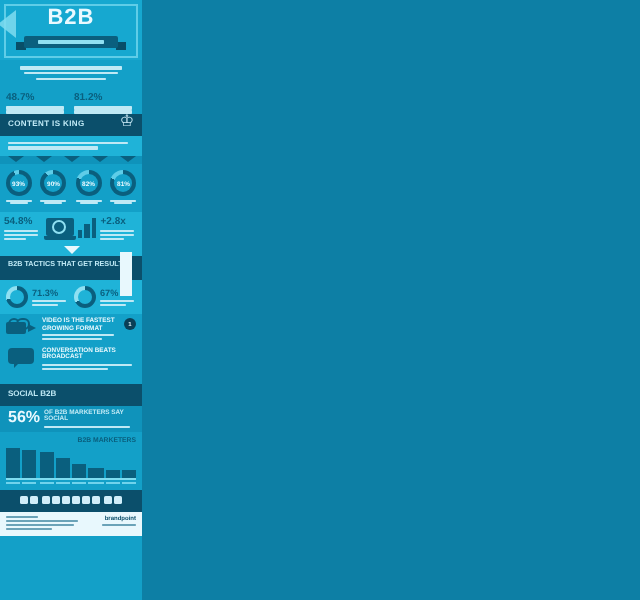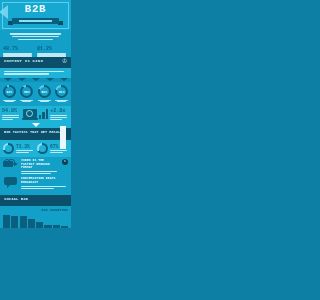--- a/index.html
+++ b/index.html
@@ -1,20 +1,20 @@
 <!DOCTYPE html>
 <html><head>
 <meta charset="utf-8">
 <style>
   html,body{margin:0;padding:0;background:#0d7fa5;}
   body{width:71px;height:300px;overflow:hidden;
        font-family:"Liberation Sans",sans-serif;
        -webkit-font-smoothing:none;}
-  .page{position:relative;width:71px;height:228px;overflow:hidden;
-        background:#13a0c8;font-family:Liberation Mono, monospace;}
+  .page{position:relative;width:71px;height:300px;overflow:hidden;
+        background:#13a0c8;}
 
   
   .tx{display:block;background:#bfe9f5;border-radius:.4px;}
 
   
   .hdr{position:relative;height:30px;background:#16a8d0;overflow:hidden;}
   .hdr .frame{position:absolute;left:2px;top:1.5px;right:2px;bottom:1.5px;
               border:.7px solid #5fcde8;}
   .ray{position:absolute;width:0;height:0;border-style:solid;opacity:.85;}
   .ray.l{left:-1px;top:5px;border-width:7px 9px 7px 0;
@@ -408,20 +408,27 @@
     </div>
   </div>
 
   <div class="sband">
     <div class="ttl">SOCIAL B2B</div>
     <div class="duo">
       <span class="person"><span class="h"></span><span class="b"></span></span>
       <span class="person"><span class="h"></span><span class="b"></span></span>
     </div>
   </div>
+  <div class="r56">
+    <div class="big">56%</div>
+    <div class="tl">
+      <div class="a">OF B2B MARKETERS SAY SOCIAL</div>
+      <span class="tx"></span>
+    </div>
+  </div>
 
   <div class="chartwrap">
     <div class="ch">B2B MARKETERS</div>
     <div class="bars">
       <i style="height:91%"></i>
       <i style="height:85%"></i>
       <i style="height:81%"></i>
       <i style="height:62%"></i>
       <i style="height:47%"></i>
       <i style="height:30%"></i>

